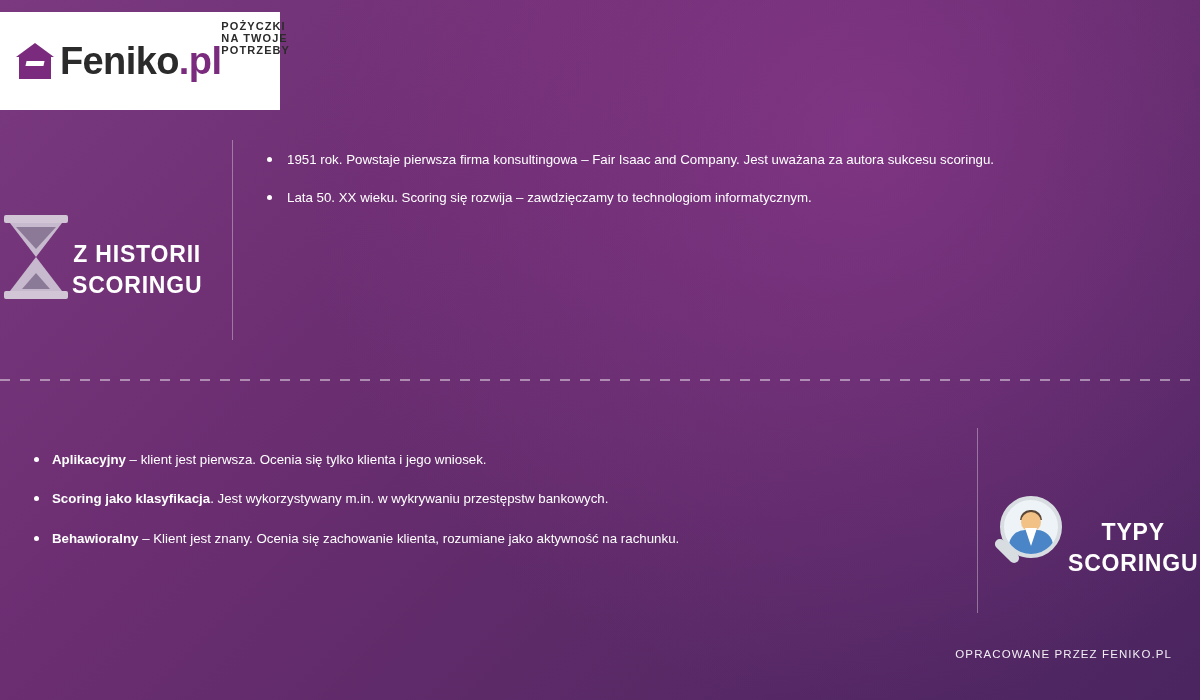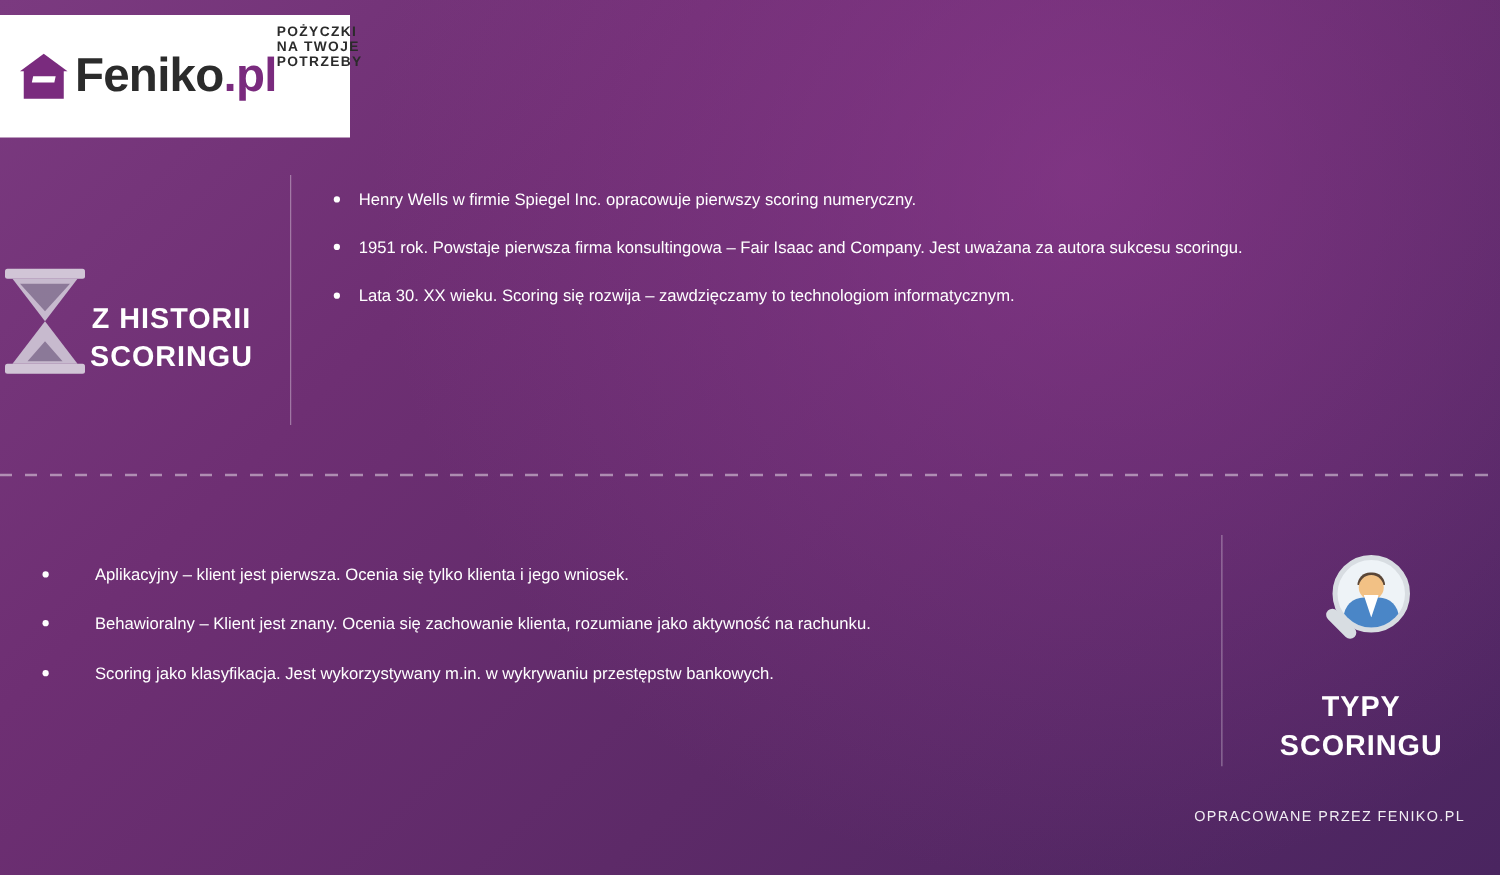--- a/index.html
+++ b/index.html
@@ -226,33 +226,33 @@
   }
   .sec2-left {
     flex: 1;
     padding: 30px 40px 0 28px;
   }
   .sec2-left ul.bullets li {
     margin-bottom: 20px;
     font-size: 13.3px;
   }
   .sec2-left ul.bullets li::before { left: 6px; }
-  .sec2-left b { font-weight: normal; margin-left: 24px; }
+  .sec2-left b { font-weight: bold; }
   .sec2-divider {
     width: 1px;
     background: rgba(255,255,255,0.35);
     height: 185px;
     margin-top: 8px;
     flex: 0 0 1px;
   }
   .sec2-right {
     width: 222px;
     flex: 0 0 222px;
     display: flex;
-    flex-direction: column;
+    flex-direction: row;
     align-items: center;
     padding-top: 22px;
   }
   .magnifier {
     position: relative;
     width: 90px;
     height: 84px;
   }
   .mag-circle {
     position: absolute;
@@ -366,35 +366,34 @@
         <span class="hg-cap bottom"></span>
       </div>
       <div class="sec1-title">
         <div>Z HISTORII</div>
         <div>SCORINGU</div>
       </div>
     </div>
     <div class="sec1-divider"></div>
     <div class="sec1-right">
       <ul class="bullets">
-        <li>Henry Wells w firmie Spiegel Inc. opracowuje pierwszy scoring numeryczny.</li>
         <li>1951 rok. Powstaje pierwsza firma konsultingowa – Fair Isaac and Company. Jest uważana za autora sukcesu scoringu.</li>
-        <li>Lata 30. XX wieku. Scoring się rozwija – zawdzięczamy to technologiom informatycznym.</li>
+        <li>Lata 50. XX wieku. Scoring się rozwija – zawdzięczamy to technologiom informatycznym.</li>
       </ul>
     </div>
   </div>
 
   <div class="dashed-sep"></div>
 
   <div class="section-two">
     <div class="sec2-left">
       <ul class="bullets">
         <li><b>Aplikacyjny</b><span> – klient jest pierwsza. Ocenia się tylko klienta i jego wniosek.</span></li>
+        <li><b>Scoring jako klasyfikacja</b><span>. Jest wykorzystywany m.in. w wykrywaniu przestępstw bankowych.</span></li>
         <li><b>Behawioralny</b><span> – Klient jest znany. Ocenia się zachowanie klienta, rozumiane jako aktywność na rachunku.</span></li>
-        <li><b>Scoring jako klasyfikacja</b><span>. Jest wykorzystywany m.in. w wykrywaniu przestępstw bankowych.</span></li>
       </ul>
     </div>
     <div class="sec2-divider"></div>
     <div class="sec2-right">
       <div class="magnifier">
         <span class="mag-handle"></span>
         <span class="mag-circle">
           <span class="mag-hair"></span>
           <span class="mag-head"></span>
           <span class="mag-body"></span>

